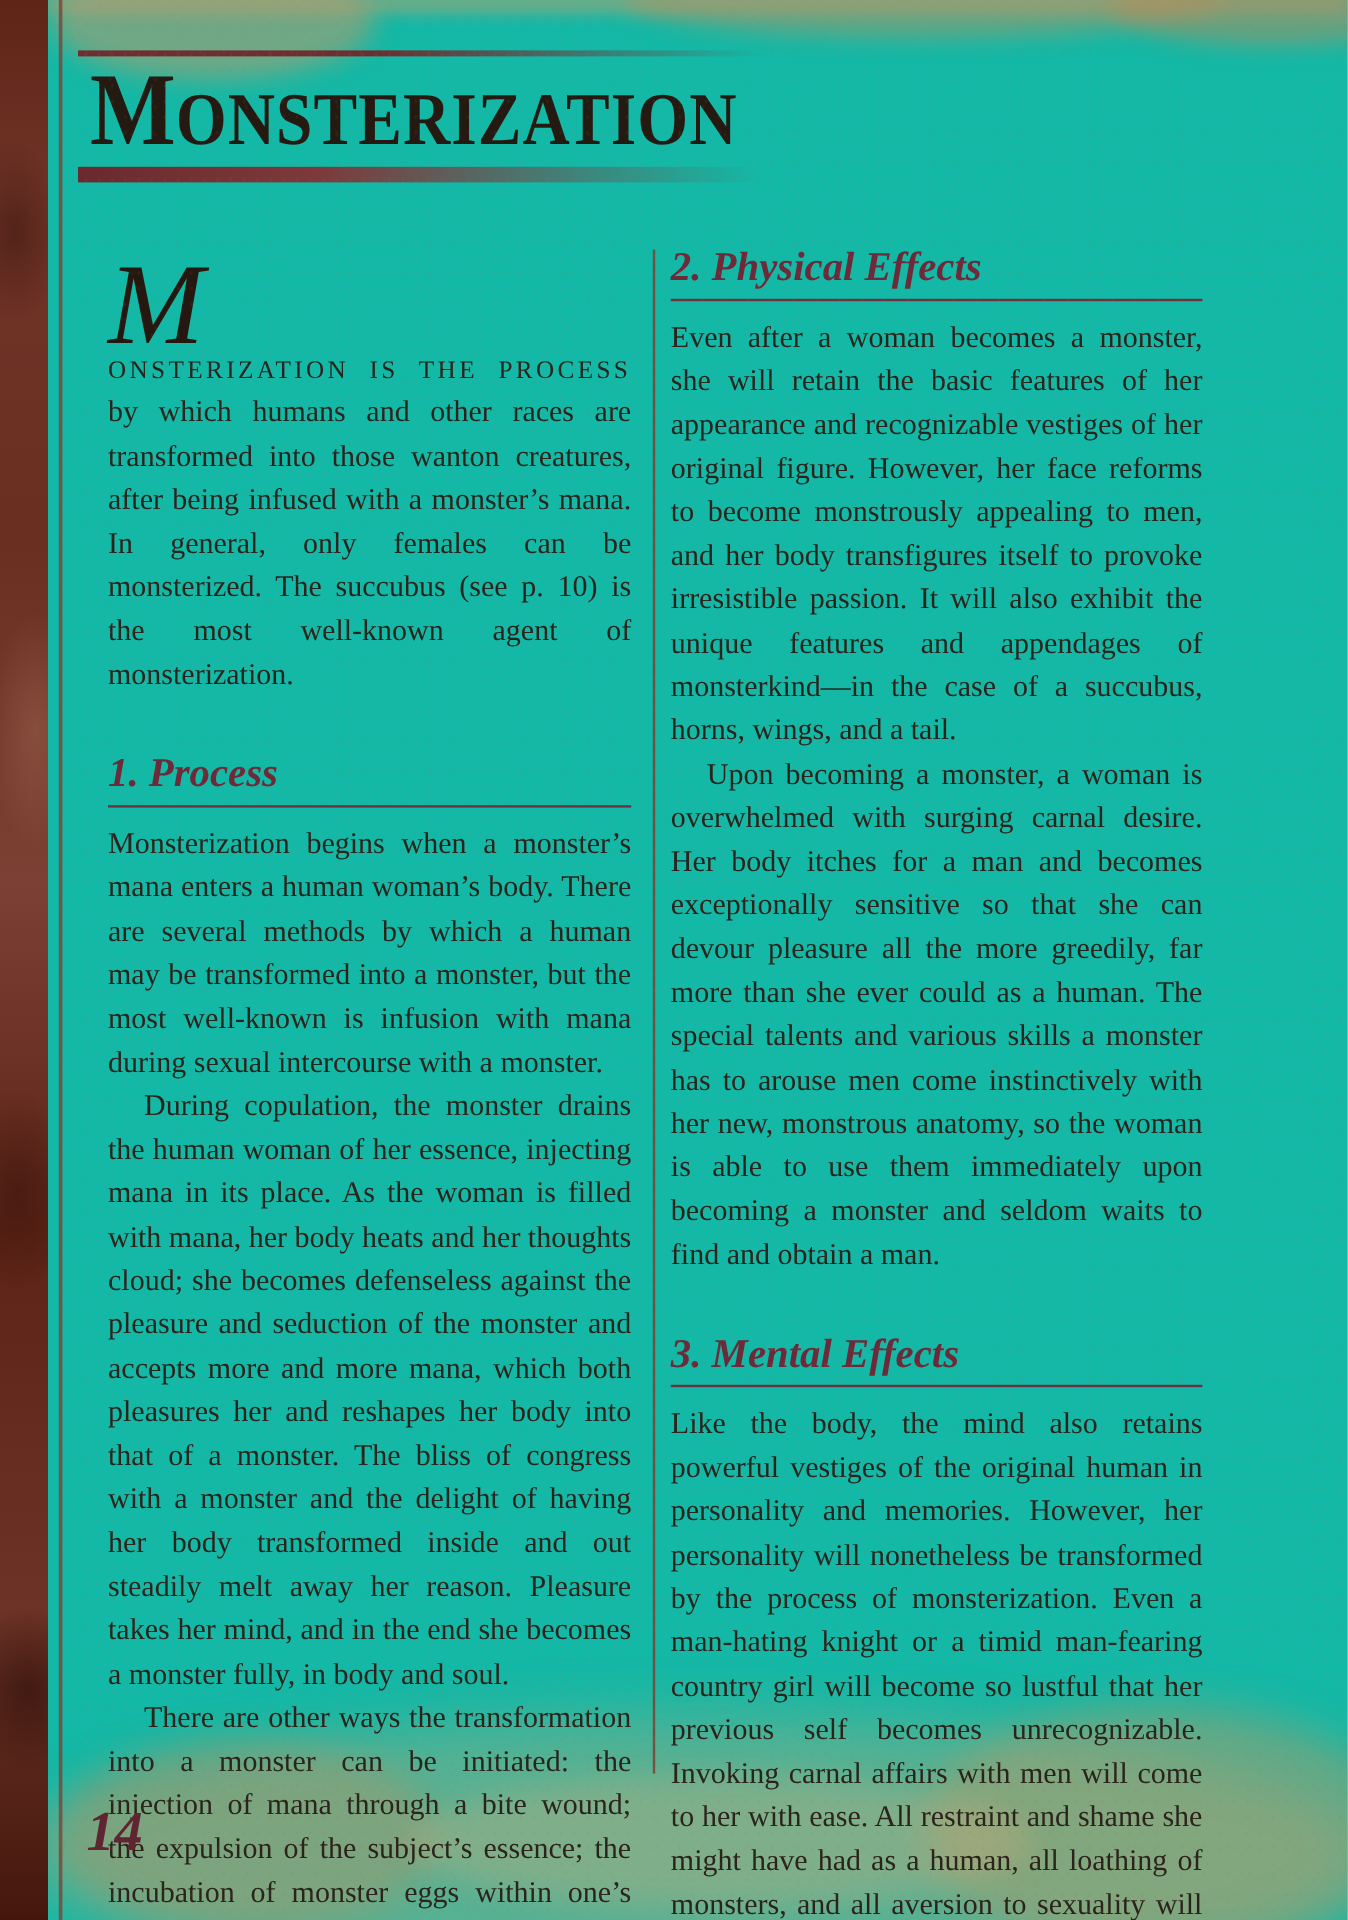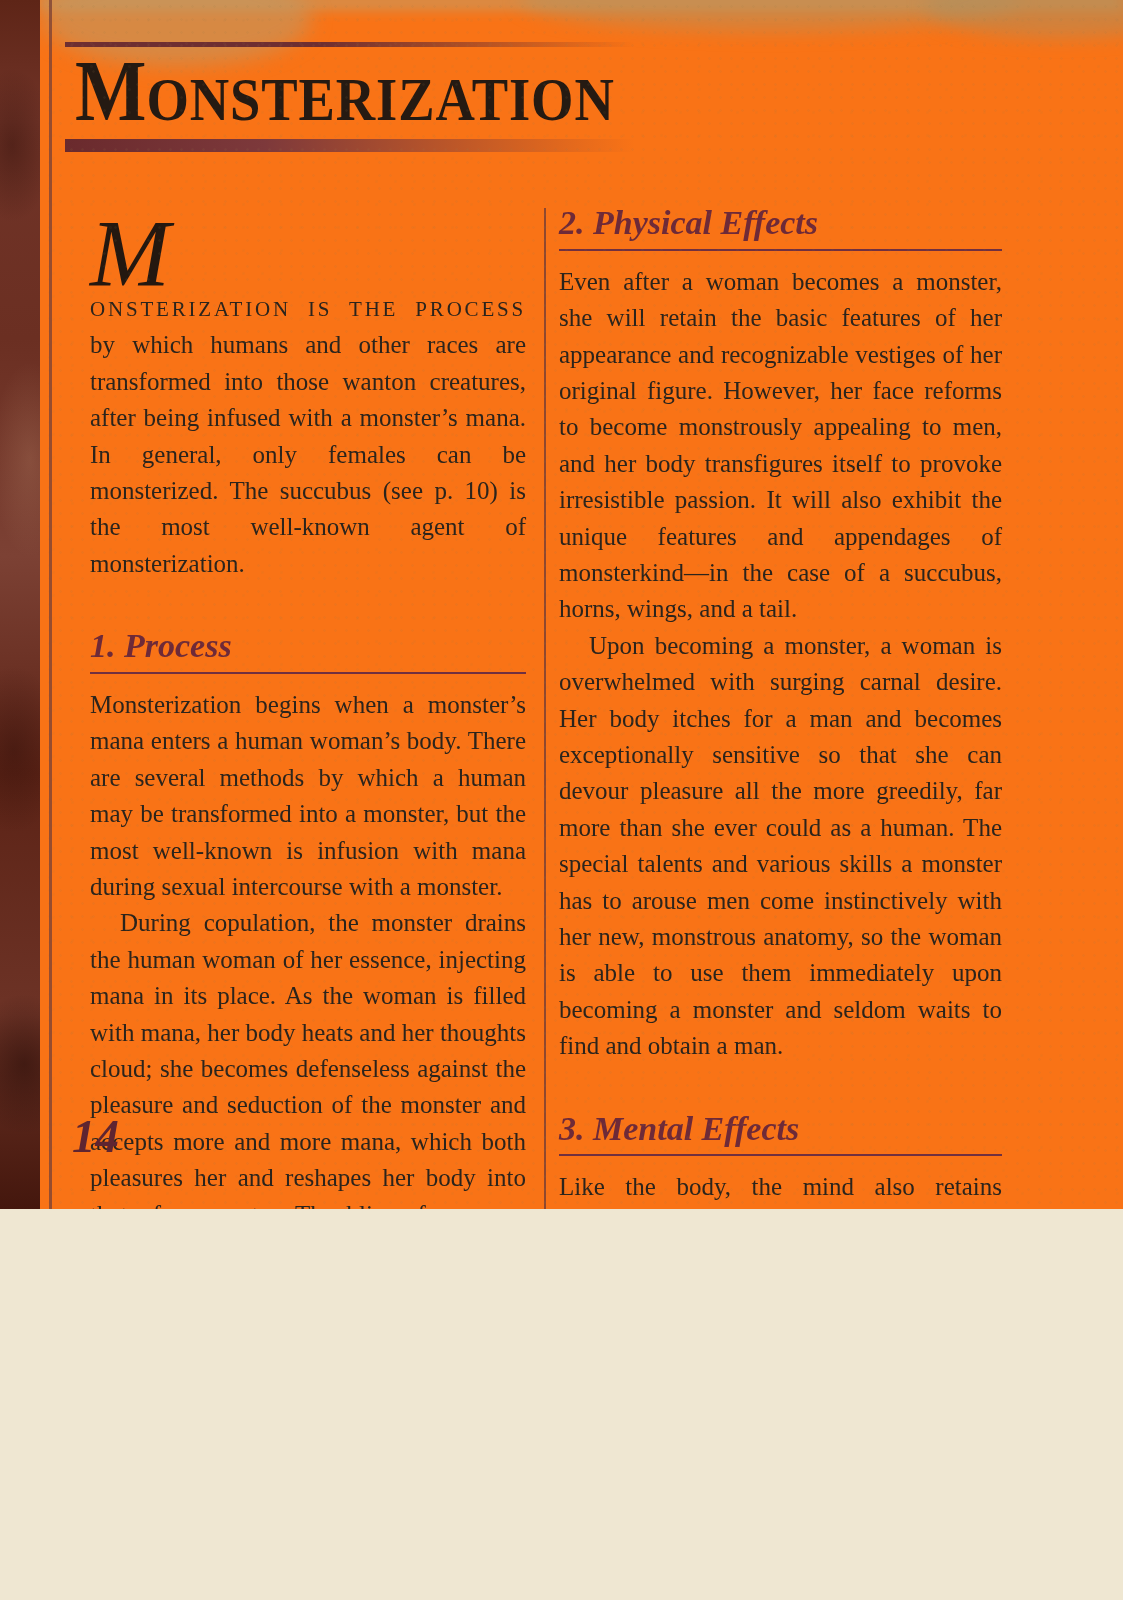--- a/index.html
+++ b/index.html
@@ -4,22 +4,22 @@
 <style>
   html, body { margin: 0; padding: 0; }
   body {
     width: 1123px; height: 1600px;
     font-family: "Liberation Serif", serif;
     background: #efe7d2;
     overflow: hidden;
   }
   .page {
     position: relative;
-    width: 1123px; height: 1209px;
-    background-color: #f97316;
+    width: 1123px; height: 1600px;
+    background-color: #14b8a6;
     overflow: hidden;
   }
   
   .page::before {
     content: "";
     position: absolute; inset: 0;
     background-image:
       radial-gradient(rgba(150,120,70,.10) 1px, transparent 1.4px),
       radial-gradient(rgba(150,120,70,.07) 1px, transparent 1.7px);
     background-size: 11px 13px, 19px 23px;

